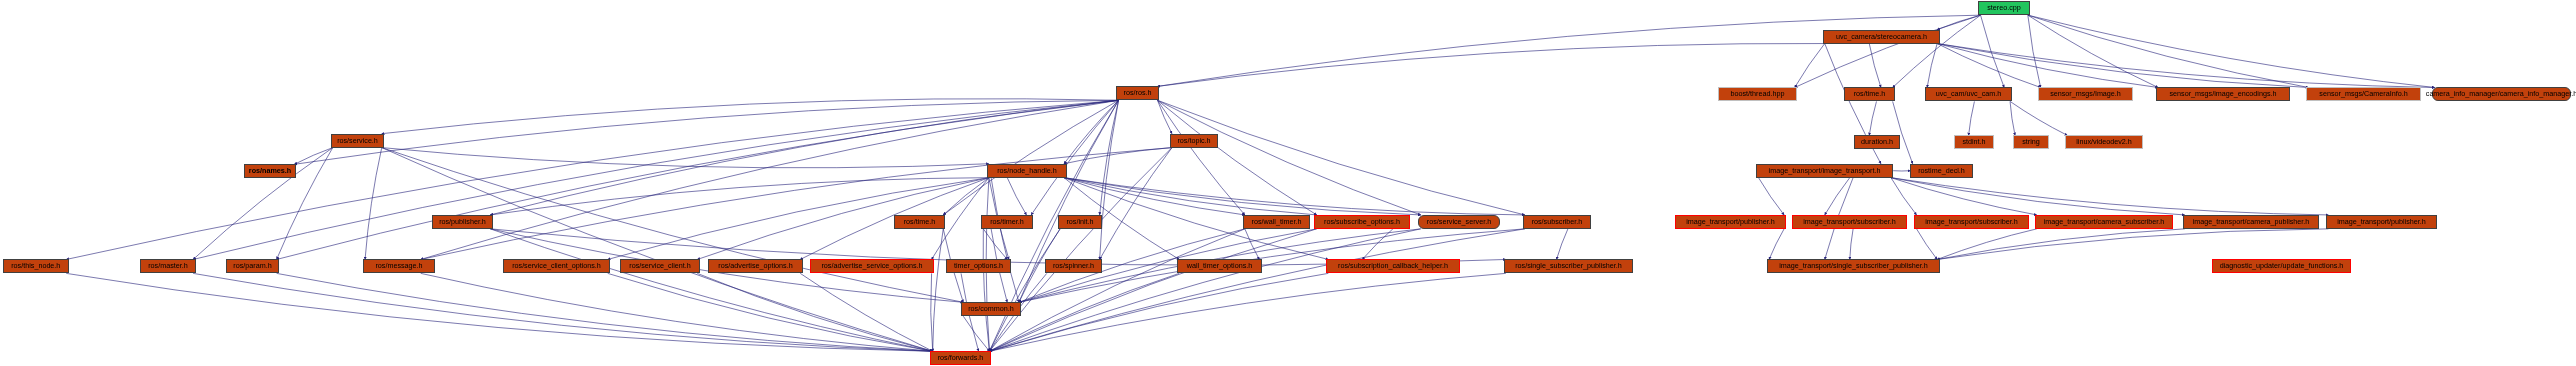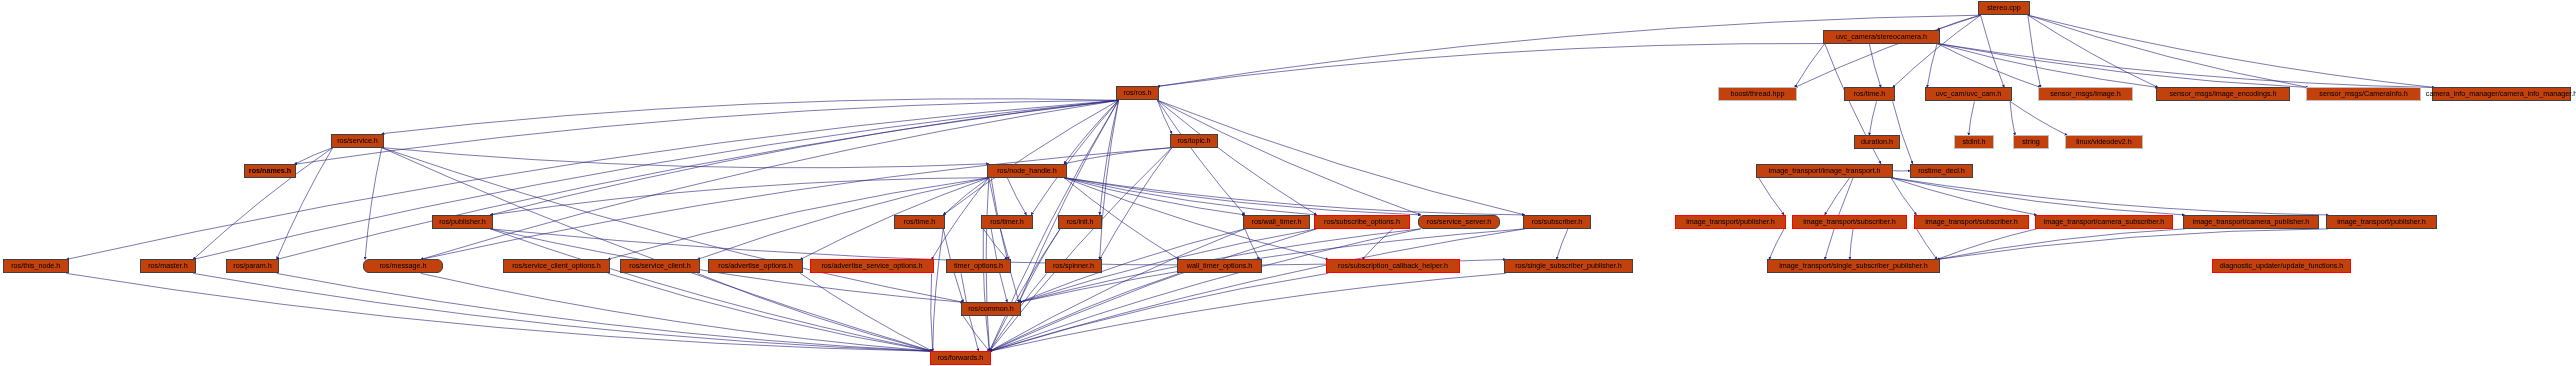--- a/index.html
+++ b/index.html
@@ -23,21 +23,21 @@
     border:0.6px solid #c0c0c0;
     font-size:7.2px;
     color:#000000;
     white-space:nowrap;
     line-height:1;
     z-index:5;
   }
   .node.hdr{border:0.6px solid #404040;}
   .node.red{border:0.6px solid #ff0000;}
   .node.root{
-    background:#c2410c;
+    background:#22c55e;
     border:0.6px solid #404040;
   }
 </style>
 </head>
 <body>
 
 <div id="graph">
   <svg id="edges" viewBox="0 0 4629 659" width="2576" height="367">
       <defs>
         <marker id="arrow" viewBox="0 0 10 10" refX="9" refY="5" markerWidth="5" markerHeight="5" orient="auto-start-reverse">
@@ -165,21 +165,21 @@
     </svg>
   <div id="nodes-layer">
       <div class="node root" style="left: 1978px; top: 1.1px; width: 52px;">stereo.cpp</div>
       <div class="node hdr" style="left: 1823px; top: 29.5px; width: 117px;">uvc_camera/stereocamera.h</div>
       <div class="node " style="left: 1718px; top: 87px; width: 79px;">boost/thread.hpp</div>
       <div class="node hdr" style="left: 1844px; top: 87px; width: 51px;">ros/time.h</div>
       <div class="node hdr" style="left: 1925px; top: 87px; width: 87px;">uvc_cam/uvc_cam.h</div>
       <div class="node " style="left: 2038px; top: 87px; width: 95px;">sensor_msgs/Image.h</div>
       <div class="node hdr" style="left: 2156px; top: 87px; width: 134px;">sensor_msgs/image_encodings.h</div>
       <div class="node " style="left: 2306px; top: 87px; width: 115px;">sensor_msgs/CameraInfo.h</div>
-      <div class="node hdr" style="left: 2432px; top: 87px; width: 139px;">camera_info_manager/camera_info_manager.h</div>
+      <div class="node hdr" style="left: 2432px; top: 87px; width: 139px; border-radius: 6px;">camera_info_manager/camera_info_manager.h</div>
       <div class="node hdr" style="left: 1116px; top: 86px; width: 43px;">ros/ros.h</div>
       <div class="node hdr" style="left: 1854px; top: 135px; width: 46px;">duration.h</div>
       <div class="node " style="left: 1954px; top: 135px; width: 40px;">stdint.h</div>
       <div class="node " style="left: 2013px; top: 135px; width: 36px;">string</div>
       <div class="node " style="left: 2065px; top: 135px; width: 78px;">linux/videodev2.h</div>
       <div class="node hdr" style="left: 331px; top: 134px; width: 53px;">ros/service.h</div>
       <div class="node hdr" style="left: 1170px; top: 134px; width: 48px;">ros/topic.h</div>
       <div class="node hdr" style="left: 244px; top: 164px; width: 52px; font-weight: bold;">ros/names.h</div>
       <div class="node hdr" style="left: 987px; top: 164px; width: 80px;">ros/node_handle.h</div>
       <div class="node hdr" style="left: 1756px; top: 164px; width: 137px;">image_transport/image_transport.h</div>
@@ -194,21 +194,21 @@
       <div class="node hdr" style="left: 1523px; top: 215px; width: 68px;">ros/subscriber.h</div>
       <div class="node red" style="left: 1675px; top: 215px; width: 111px;">image_transport/publisher.h</div>
       <div class="node red" style="left: 1792px; top: 215px; width: 115px;">image_transport/subscriber.h</div>
       <div class="node red" style="left: 1914px; top: 215px; width: 115px;">image_transport/subscriber.h</div>
       <div class="node red" style="left: 2035px; top: 215px; width: 138px;">image_transport/camera_subscriber.h</div>
       <div class="node hdr" style="left: 2183px; top: 215px; width: 136px;">image_transport/camera_publisher.h</div>
       <div class="node hdr" style="left: 2326px; top: 215px; width: 111px;">image_transport/publisher.h</div>
       <div class="node hdr" style="left: 2.8px; top: 259px; width: 66px;">ros/this_node.h</div>
       <div class="node hdr" style="left: 140px; top: 259px; width: 56px;">ros/master.h</div>
       <div class="node hdr" style="left: 226px; top: 259px; width: 53px;">ros/param.h</div>
-      <div class="node hdr" style="left: 363px; top: 259px; width: 80px; border-radius: 6px;">ros/message.h</div>
+      <div class="node hdr" style="left: 363px; top: 259px; width: 72px;">ros/message.h</div>
       <div class="node hdr" style="left: 503px; top: 259px; width: 107px;">ros/service_client_options.h</div>
       <div class="node hdr" style="left: 620px; top: 259px; width: 80px;">ros/service_client.h</div>
       <div class="node hdr" style="left: 708px; top: 259px; width: 95px;">ros/advertise_options.h</div>
       <div class="node red" style="left: 810px; top: 259px; width: 124px;">ros/advertise_service_options.h</div>
       <div class="node hdr" style="left: 946px; top: 259px; width: 65px;">timer_options.h</div>
       <div class="node hdr" style="left: 1045px; top: 259px; width: 57px;">ros/spinner.h</div>
       <div class="node hdr" style="left: 1177px; top: 259px; width: 85px;">wall_timer_options.h</div>
       <div class="node red" style="left: 1326px; top: 259px; width: 134px;">ros/subscription_callback_helper.h</div>
       <div class="node hdr" style="left: 1504px; top: 259px; width: 129px;">ros/single_subscriber_publisher.h</div>
       <div class="node hdr" style="left: 1767px; top: 259px; width: 173px;">image_transport/single_subscriber_publisher.h</div>

